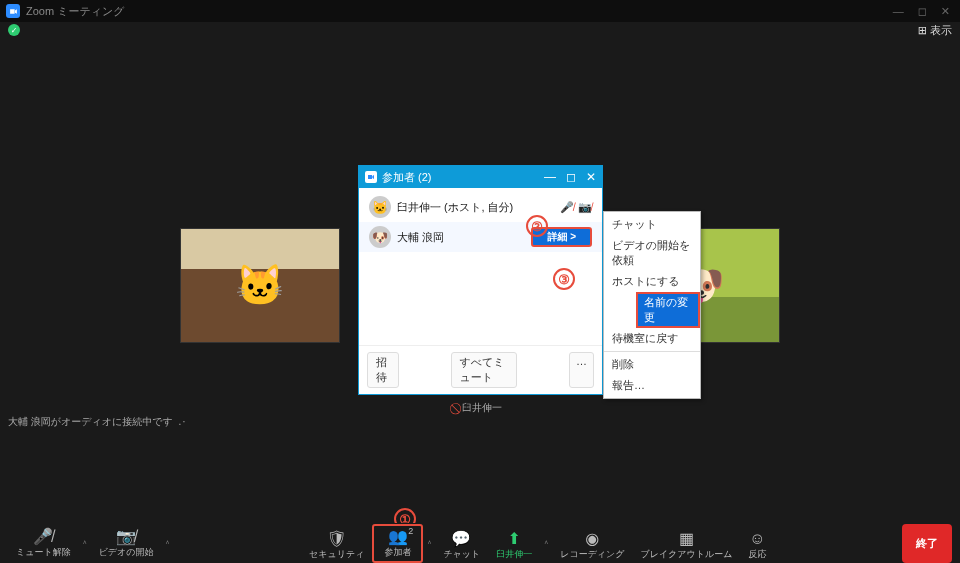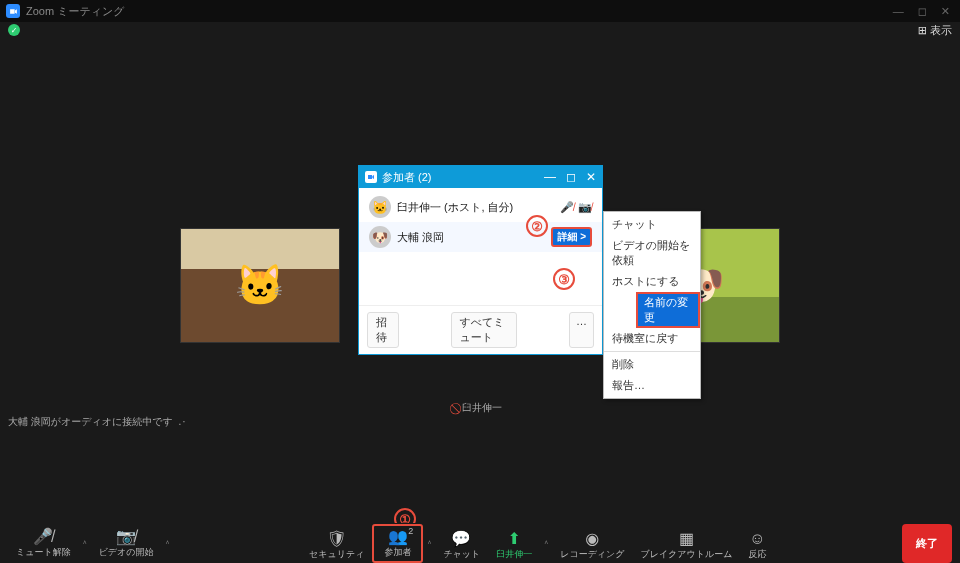--- a/index.html
+++ b/index.html
@@ -72,21 +72,21 @@
   .center-name {
     position: absolute; top: 401px; left: 50%; transform: translateX(-50%);
     font-size: 10px; color: #aaa;
     display: flex; align-items: flex-end; gap: 4px;
   }
   .mic-red { color: #e74c3c; font-size: 11px; }
 
   
   .panel {
     position: absolute; left: 358px; top: 165px;
-    width: 245px; height: 190px;
+    width: 245px; height: 230px;
     background: #fff;
     border: 1px solid #0e9bd8;
     display: flex; flex-direction: column;
   }
   .panel-header {
     height: 22px; background: #0e9bd8;
     display: flex; align-items: center;
     padding: 0 6px;
     color: #fff; font-size: 11px;
   }
@@ -102,21 +102,21 @@
     color: #222; font-size: 11px;
   }
   .participant-row.hovered { background: #f4f8ff; }
   .avatar { width: 22px; height: 22px; border-radius: 50%; margin-right: 6px; background:#ccc; display:flex; align-items:center; justify-content:center; font-size: 13px; }
   .row-icons { margin-left: auto; display: flex; gap: 4px; font-size: 11px; color: #e74c3c; }
   .details-btn {
     margin-left: auto;
     background: #0e6dd8; color: #fff;
     border: 2px solid #e74c3c;
     border-radius: 3px;
-    padding: 1px 4px;
+    padding: 1px 14px;
     font-size: 10px; font-weight: bold;
     cursor: pointer;
   }
 
   .panel-footer {
     display: flex; gap: 52px; justify-content: center;
     padding: 6px 8px;
     border-top: 1px solid #eee;
   }
   .panel-footer .pf-btn {

